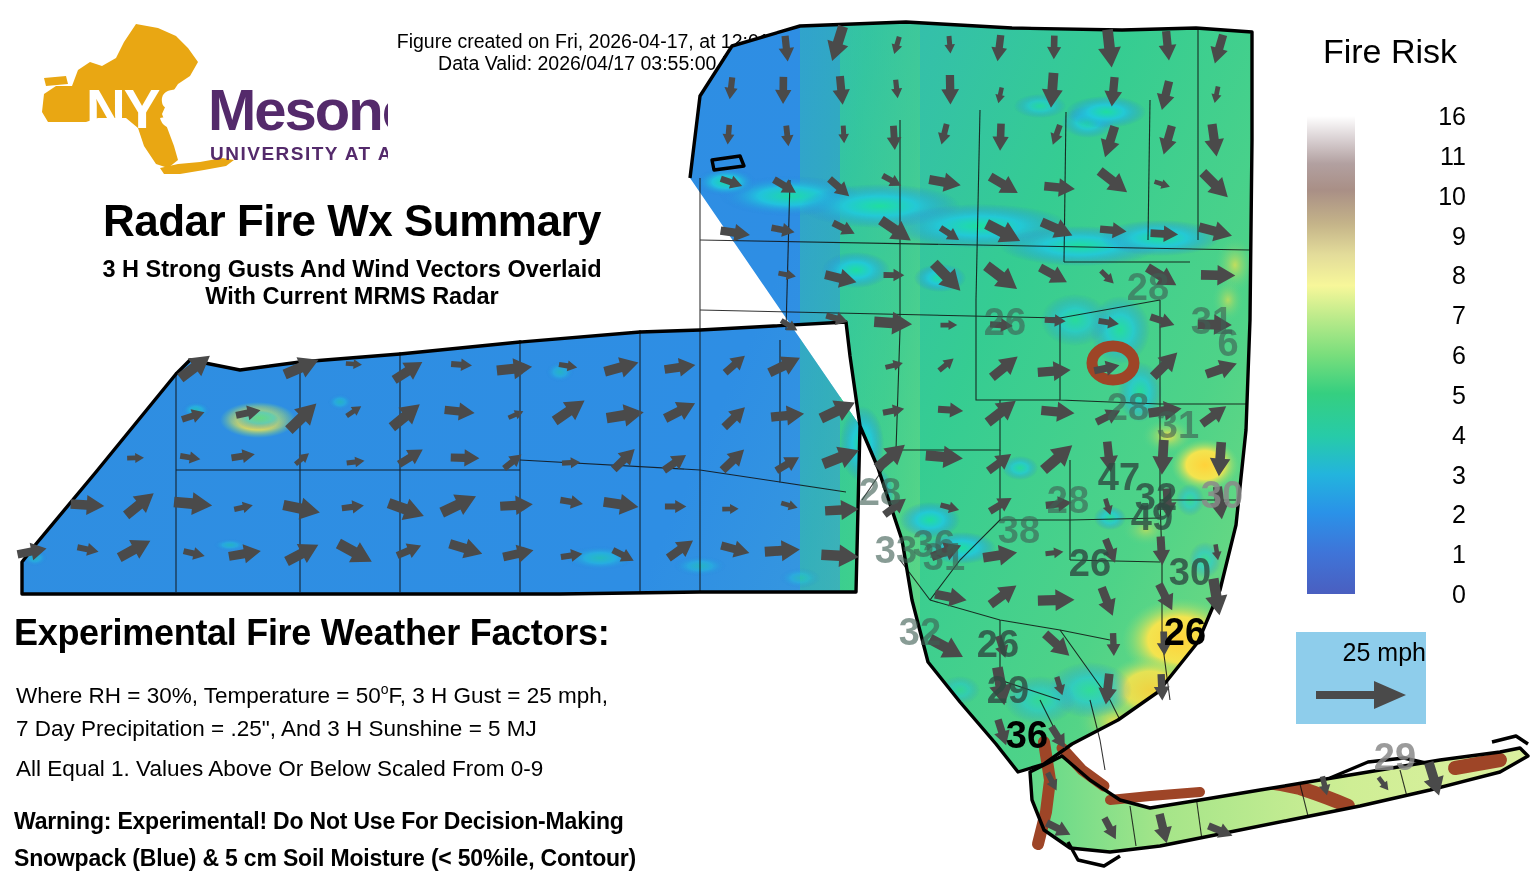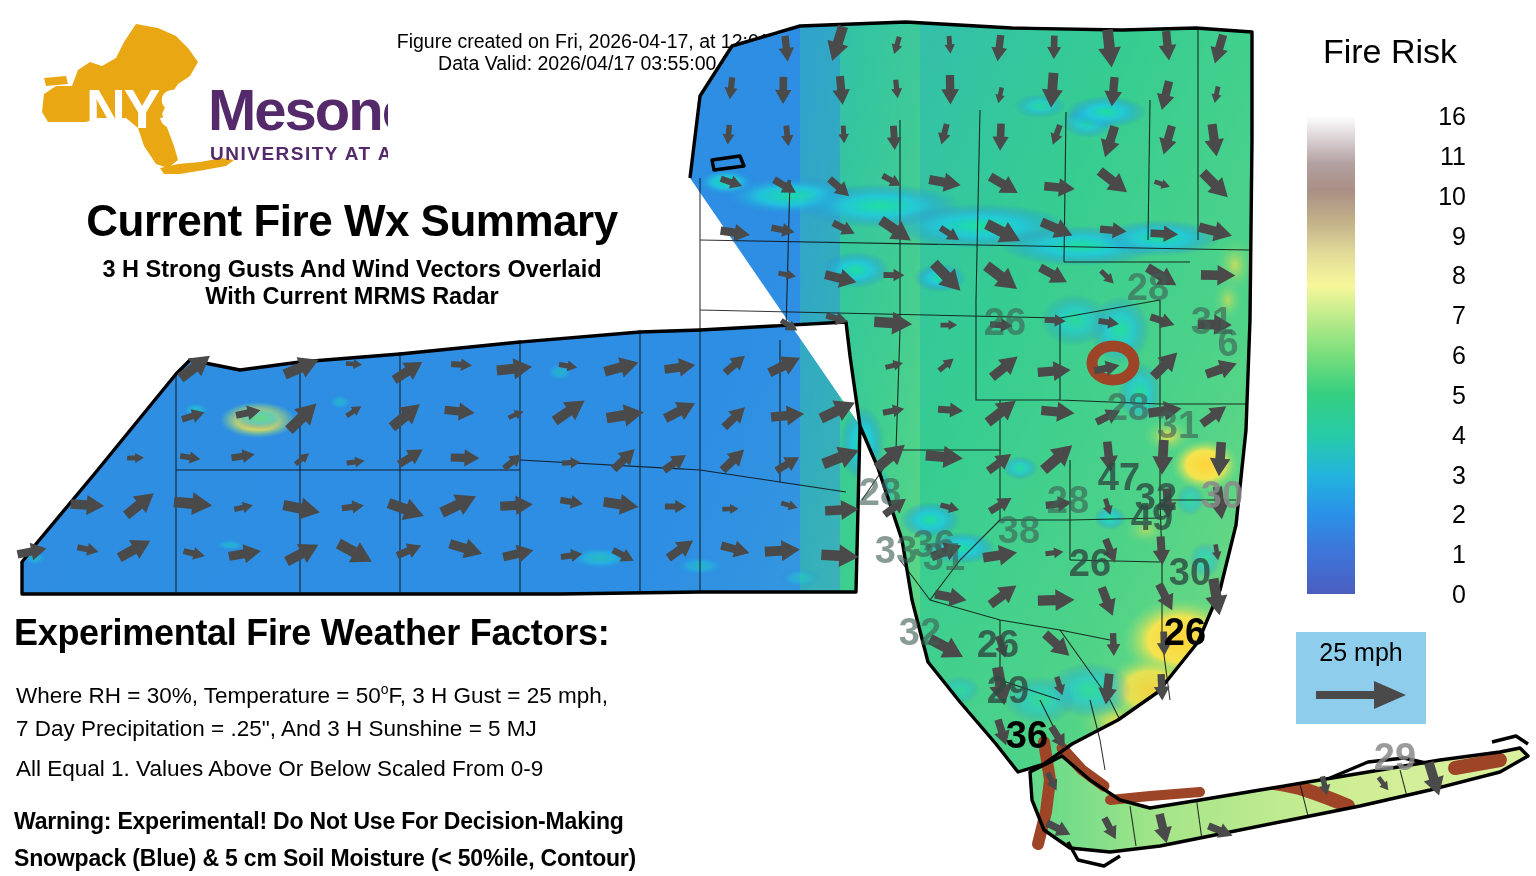--- a/index.html
+++ b/index.html
@@ -40,21 +40,21 @@
             font-size:34px;}
   #cb{position:absolute;left:1307px;top:116px;width:48px;height:478px;
       border:0;}
   #cb-ticks{position:absolute;left:1420px;top:104px;width:46px;height:500px;}
   .cb-tick{position:absolute;right:0;width:46px;text-align:right;font-size:25px;
            line-height:25px;}
 
   
   #windbox{position:absolute;left:1296px;top:632px;width:130px;height:92px;
            background:#8ecdeb;}
-  #windbox .wb-label{position:absolute;left:0;top:6px;width:130px;text-align:center;
+  #windbox .wb-label{position:absolute;left:0;top:6px;width:130px;text-align:right;
                      font-size:25px;}
   #windbox .wb-arrow{position:absolute;left:18px;top:46px;}
 
   
   #map{position:absolute;left:0;top:0;width:1356px;height:876px;}
   #map svg{position:absolute;left:0;top:0;}
   .gust{font-family:"Liberation Sans",sans-serif;font-weight:bold;font-size:38px;
         fill:#3f5f55;opacity:.62;}
   .gust.dark{fill:#2f4a42;opacity:.80;}
   .gust.black{fill:#000;opacity:1;}
@@ -78,21 +78,21 @@
     <text class="logo-meso" x="180" y="112">Mesonet</text>
     <text class="logo-univ" x="182" y="142">UNIVERSITY AT ALBANY</text>
   </svg>
 </div>
 
 <div id="stamp">
   <div>Figure created on Fri, 2026-04-17, at 12:01 AM</div>
   <div>Data Valid: 2026/04/17 03:55:00 UTC</div>
 </div>
 
-<div id="title">Current Fire Wx Summary</div>
+<div id="title">Radar Fire Wx Summary</div>
 <div id="subtitle">
   <div>3 H Strong Gusts And Wind Vectors Overlaid</div>
   <div>With Current MRMS Radar</div>
 </div>
 
 <div id="map">
 <svg width="1536" height="876" viewBox="0 0 1536 876">
   <defs>
 
     <linearGradient id="gWest" x1="0" y1="0" x2="1" y2="0.25">

